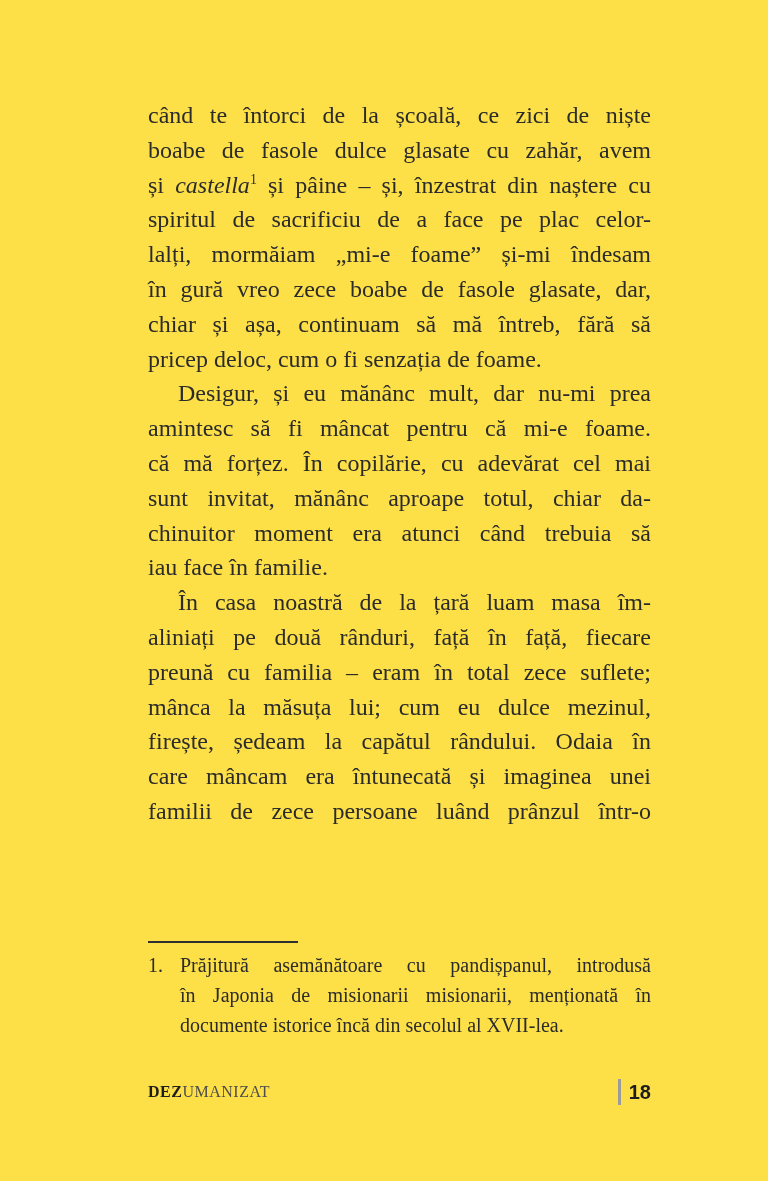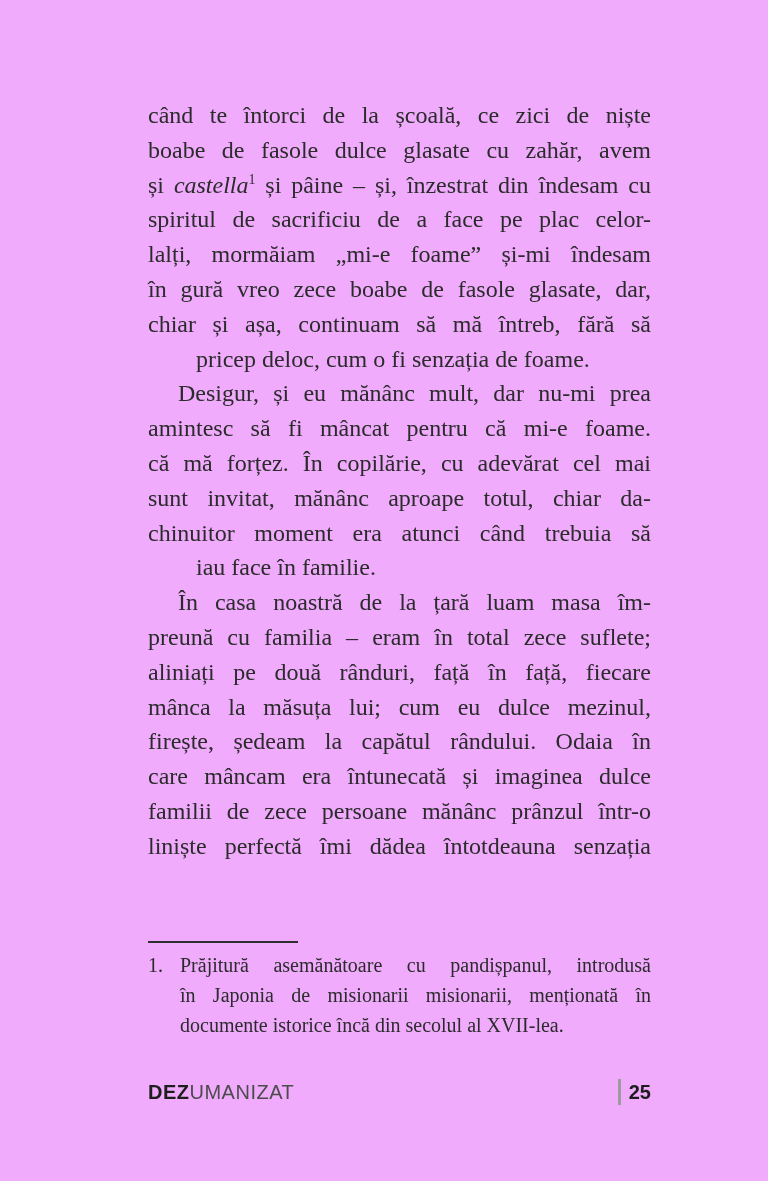--- a/index.html
+++ b/index.html
@@ -1,38 +1,38 @@
 <!DOCTYPE html>
 <html><head>
 <meta charset="utf-8">
 <style>
   * { margin: 0; padding: 0; box-sizing: border-box; }
   html, body { background: #ffffff; }
   .page {
     position: relative;
     width: 768px;
     height: 1181px;
-    background: #f0abfc;
+    background: #fde047;
     font-family: "Liberation Serif", serif;
     color: #2b2b2b;
     overflow: hidden;
   }
   .body-text {
     position: absolute;
     left: 148px;
     top: 98px;
     width: 503px;
     font-size: 24px;
     line-height: 34.8px;
   }
   .line {
     text-align: justify;
     text-align-last: justify;
   }
-  .line.no-just { text-align-last: left; margin-left: 48px; }
+  .line.no-just { text-align-last: left; }
   .line.indent { text-indent: 30px; }
   .line em { }
   .line sup {
     font-size: 0.58em;
     vertical-align: super;
     line-height: 0;
   }
   .footnote-section {
     position: absolute;
     left: 148px;
@@ -66,22 +66,23 @@
     left: 148px;
     top: 1078px;
     width: 503px;
     height: 28px;
     display: flex;
     justify-content: space-between;
     align-items: center;
     font-family: "Liberation Sans", sans-serif;
   }
   .running-title {
-    font-size: 20px;
+    font-size: 16px;
     letter-spacing: 0.5px;
+    font-family: Liberation Serif, serif;
   }
   .title-bold { font-weight: 700; color: #1d1d1d; }
   .title-rest { font-weight: 400; color: #4c4c4c; }
   .page-number-group {
     display: flex;
     align-items: center;
     gap: 8px;
   }
   .page-number-bar {
     display: inline-block;
@@ -96,55 +97,54 @@
   }
 </style>
 </head>
 <body>
 
 <div class="page">
 
   <main class="body-text" id="body-text">
       <div class="line"><span>când te întorci de la școală, ce zici de niște</span></div>
       <div class="line"><span>boabe de fasole dulce glasate cu zahăr, avem</span></div>
-      <div class="line"><span>și </span><em>castella</em><sup>1</sup><span> și pâine – și, înzestrat din îndesam cu</span></div>
+      <div class="line"><span>și </span><em>castella</em><sup>1</sup><span> și pâine – și, înzestrat din naștere cu</span></div>
       <div class="line"><span>spiritul de sacrificiu de a face pe plac celor-</span></div>
       <div class="line"><span>lalți, mormăiam „mi-e foame” și-mi îndesam</span></div>
       <div class="line"><span>în gură vreo zece boabe de fasole glasate, dar,</span></div>
       <div class="line"><span>chiar și așa, continuam să mă întreb, fără să</span></div>
       <div class="line no-just"><span>pricep deloc, cum o fi senzația de foame.</span></div>
       <div class="line indent"><span>Desigur, și eu mănânc mult, dar nu-mi prea</span></div>
       <div class="line"><span>amintesc să fi mâncat pentru că mi-e foame.</span></div>
       <div class="line"><span>că mă forțez. În copilărie, cu adevărat cel mai</span></div>
       <div class="line"><span>sunt invitat, mănânc aproape totul, chiar da-</span></div>
       <div class="line"><span>chinuitor moment era atunci când trebuia să</span></div>
       <div class="line no-just"><span>iau face în familie.</span></div>
       <div class="line indent"><span>În casa noastră de la țară luam masa îm-</span></div>
+      <div class="line"><span>aliniați pe două rânduri, față în față, fiecare</span></div>
       <div class="line"><span>preună cu familia – eram în total zece suflete;</span></div>
-      <div class="line"><span>aliniați pe două rânduri, față în față, fiecare</span></div>
       <div class="line"><span>mânca la măsuța lui; cum eu dulce mezinul,</span></div>
       <div class="line"><span>firește, ședeam la capătul rândului. Odaia în</span></div>
-      <div class="line"><span>care mâncam era întunecată și imaginea dulce</span></div>
-      <div class="line"><span>familii de zece persoane mănânc prânzul într-o</span></div>
-      <div class="line"><span>liniște perfectă îmi dădea întotdeauna senzația</span></div>
+      <div class="line"><span>care mâncam era întunecată și imaginea unei</span></div>
+      <div class="line"><span>familii de zece persoane luând prânzul într-o</span></div>
     </main>
 
   <div class="footnote-section">
     <div class="footnote-rule"></div>
     <div class="footnote-item">
       <span class="fn-num">1.</span>
       <div id="fn-lines">
           <div class="fn-line"><span>Prăjitură asemănătoare cu pandișpanul, introdusă</span></div>
           <div class="fn-line"><span>în Japonia de misionarii misionarii, menționată în</span></div>
           <div class="fn-line no-just"><span>documente istorice încă din secolul al XVII-lea.</span></div>
         </div>
     </div>
   </div>
 
   <footer class="page-footer">
     <div class="running-title"><span class="title-bold">DEZ</span><span class="title-rest">UMANIZAT</span></div>
     <div class="page-number-group">
       <span class="page-number-bar"></span>
-      <span class="page-number">25</span>
+      <span class="page-number">18</span>
     </div>
   </footer>
 
 </div>
 
 </body></html>

